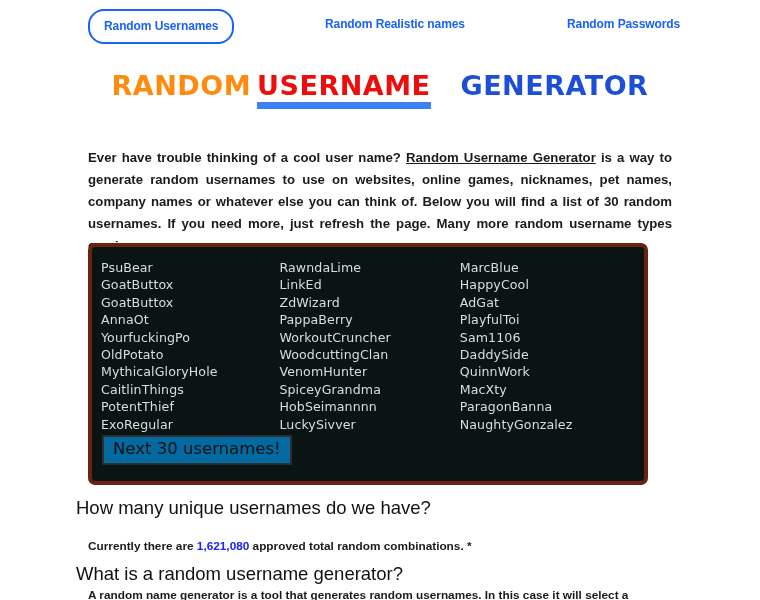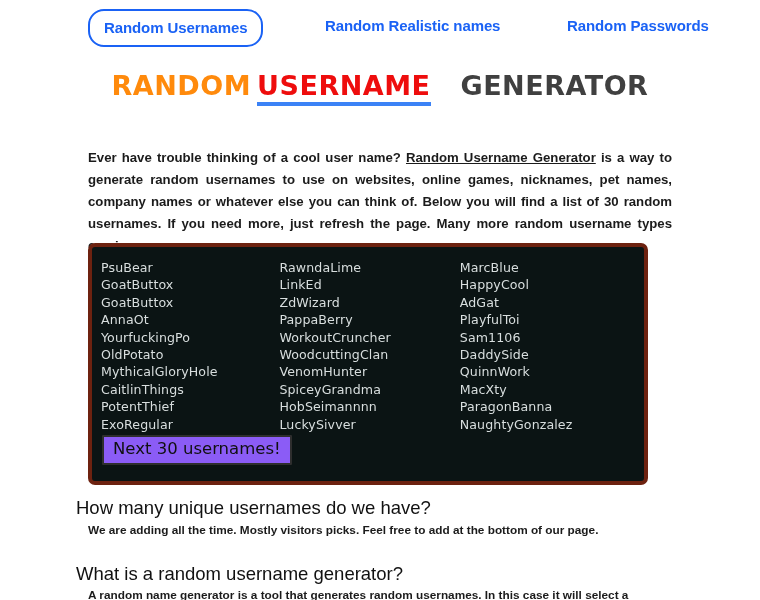--- a/index.html
+++ b/index.html
@@ -16,21 +16,21 @@
 
   
   .navbar {
     position: relative;
     height: 48px;
     width: 760px;
   }
   .nav-link {
     position: absolute;
     color: #1a62f5;
-    font-size: 15px;
+    font-size: 12px;
     font-weight: bold;
     text-decoration: none;
     white-space: nowrap;
     letter-spacing: -0.1px;
     cursor: pointer;
     border-radius: 16px;
   }
   .nav-link.boxed {
     border: 2px solid #1a62f5;
     padding: 8px 14px 9px 14px;
@@ -54,25 +54,25 @@
     font-family: "DejaVu Sans", sans-serif;
     font-size: 27px;
     font-weight: bold;
     letter-spacing: 0.5px;
     line-height: 1;
     white-space: nowrap;
   }
   .logo .w1 { color: #ff8a0c; }
   .logo .w2 {
     color: #ee0d0d;
-    border-bottom: 4px solid #3b82f6;
+    border-bottom: 7px solid #3b82f6;
     padding-bottom: 1px;
     margin: 0 6px;
   }
-  .logo .w3 { color: #404040; margin-left: 24px; }
+  .logo .w3 { color: #1d4ed8; margin-left: 24px; }
 
   
   .intro {
     position: absolute;
     left: 88px; top: 134px;
     width: 584px;
     font-size: 13.2px;
     font-weight: bold;
     color: #1b1b1b;
     line-height: 22px;
@@ -106,21 +106,21 @@
   }
   .col-1 { padding-left: 9px;  width: 193px; }
   .col-2 { padding-left: 0px;  width: 186px; }
   .col-3 { padding-left: 0px;  width: 190px; }
   .uname { white-space: nowrap; }
 
   .next-btn {
     position: absolute;
     left: 10px;
     bottom: 16px;
-    background: #8b5cf6;
+    background: #0369a1;
     border: 2px solid #2e2e2e;
     color: #101010;
     font-family: "DejaVu Sans", sans-serif;
     font-size: 16.5px;
     padding: 2px 9px 4px 9px;
     cursor: pointer;
     line-height: 1.2;
     border-radius: 1px;
   }
 
@@ -212,18 +212,18 @@
         <div class="uname">ParagonBanna</div>
         <div class="uname">NaughtyGonzalez</div>
       </div>
 
     </div>
 
     <button class="next-btn">Next 30 usernames!</button>
   </div>
 
   <h2 class="h2 h2-a">How many unique usernames do we have?</h2>
-  <div class="small-p p-a">We are adding all the time. Mostly visitors picks. Feel free to add at the bottom of our page.</div>
+  <div class="small-p p-b"><span>Currently there are </span><span class="blue-num">1,621,080</span><span> approved total random combinations. *</span></div>
 
   <h2 class="h2 h2-b">What is a random username generator?</h2>
   <div class="small-p p-c">A random name generator is a tool that generates random usernames. In this case it will select a random prefix and</div>
 
 </div>
 
 </body></html>

